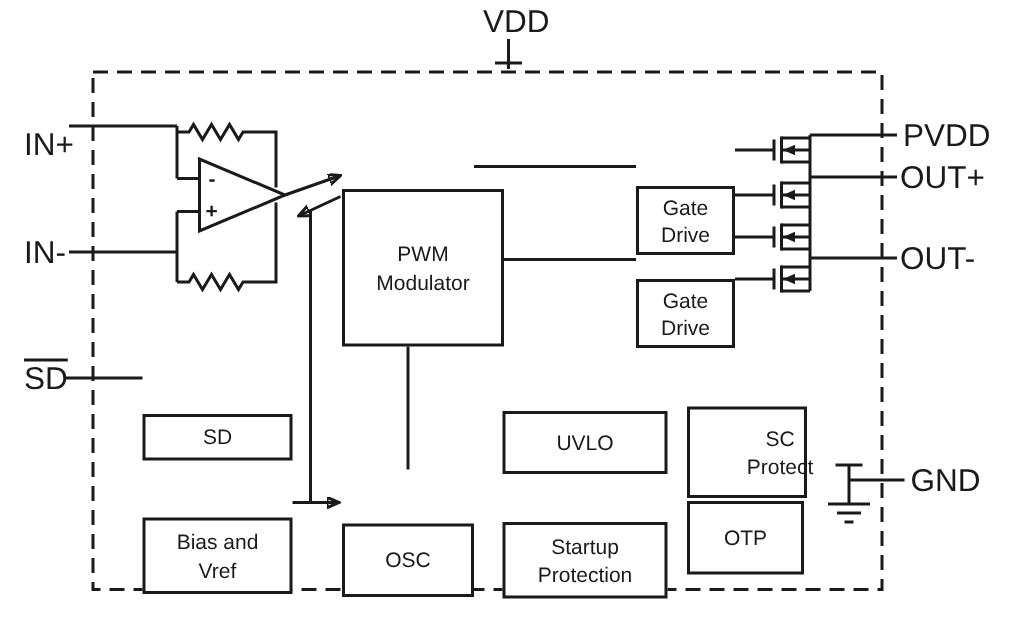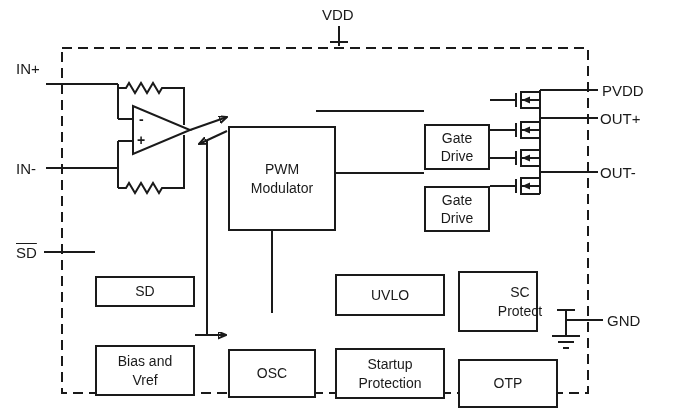--- a/index.html
+++ b/index.html
@@ -40,21 +40,21 @@
     margin-top: 36px;
   }
   .block-label {
     white-space: pre-line;
     font-size: 14px;
     line-height: 1.3;
     color: var(--line, #1a1a1a);
   }
   .pin {
     position: absolute;
-    font-size: 15px;
+    font-size: 21px;
     line-height: 17px;
     color: var(--line, #1a1a1a);
   }
   .pin--overline { text-decoration: overline; }
   .amp-sign {
     position: absolute;
     font-size: 14px;
     font-weight: bold;
     line-height: 14px;
     color: var(--line, #1a1a1a);
@@ -214,26 +214,26 @@
   <div class="block" style="left:95px;top:309px;width:100px;height:51px;">
     <span class="block-label">Bias and
 Vref</span>
   </div>
 
   <div class="block" style="left:335px;top:312px;width:110px;height:51px;">
     <span class="block-label">Startup
 Protection</span>
   </div>
 
-  <div class="block" style="left:458px;top:323px;width:100px;height:49px;">
+  <div class="block" style="left:458px;top:298px;width:78px;height:49px;">
     <span class="block-label">OTP</span>
   </div>
 
   <div class="pin" style="left:322px;top:6px;">VDD</div>
-  <div class="pin" style="left:16px;top:60px;">IN+</div>
+  <div class="pin" style="left:16px;top:88px;">IN+</div>
   <div class="pin" style="left:16px;top:160px;">IN-</div>
   <div class="pin pin--overline" style="left:16px;top:244px;">SD</div>
   <div class="pin" style="left:602px;top:82px;">PVDD</div>
   <div class="pin" style="left:600px;top:110px;">OUT+</div>
   <div class="pin" style="left:600px;top:164px;">OUT-</div>
   <div class="pin" style="left:607px;top:312px;">GND</div>
 
   <div class="amp-sign" style="left:139px;top:112px;">-</div>
   <div class="amp-sign" style="left:137px;top:133px;">+</div>
 

